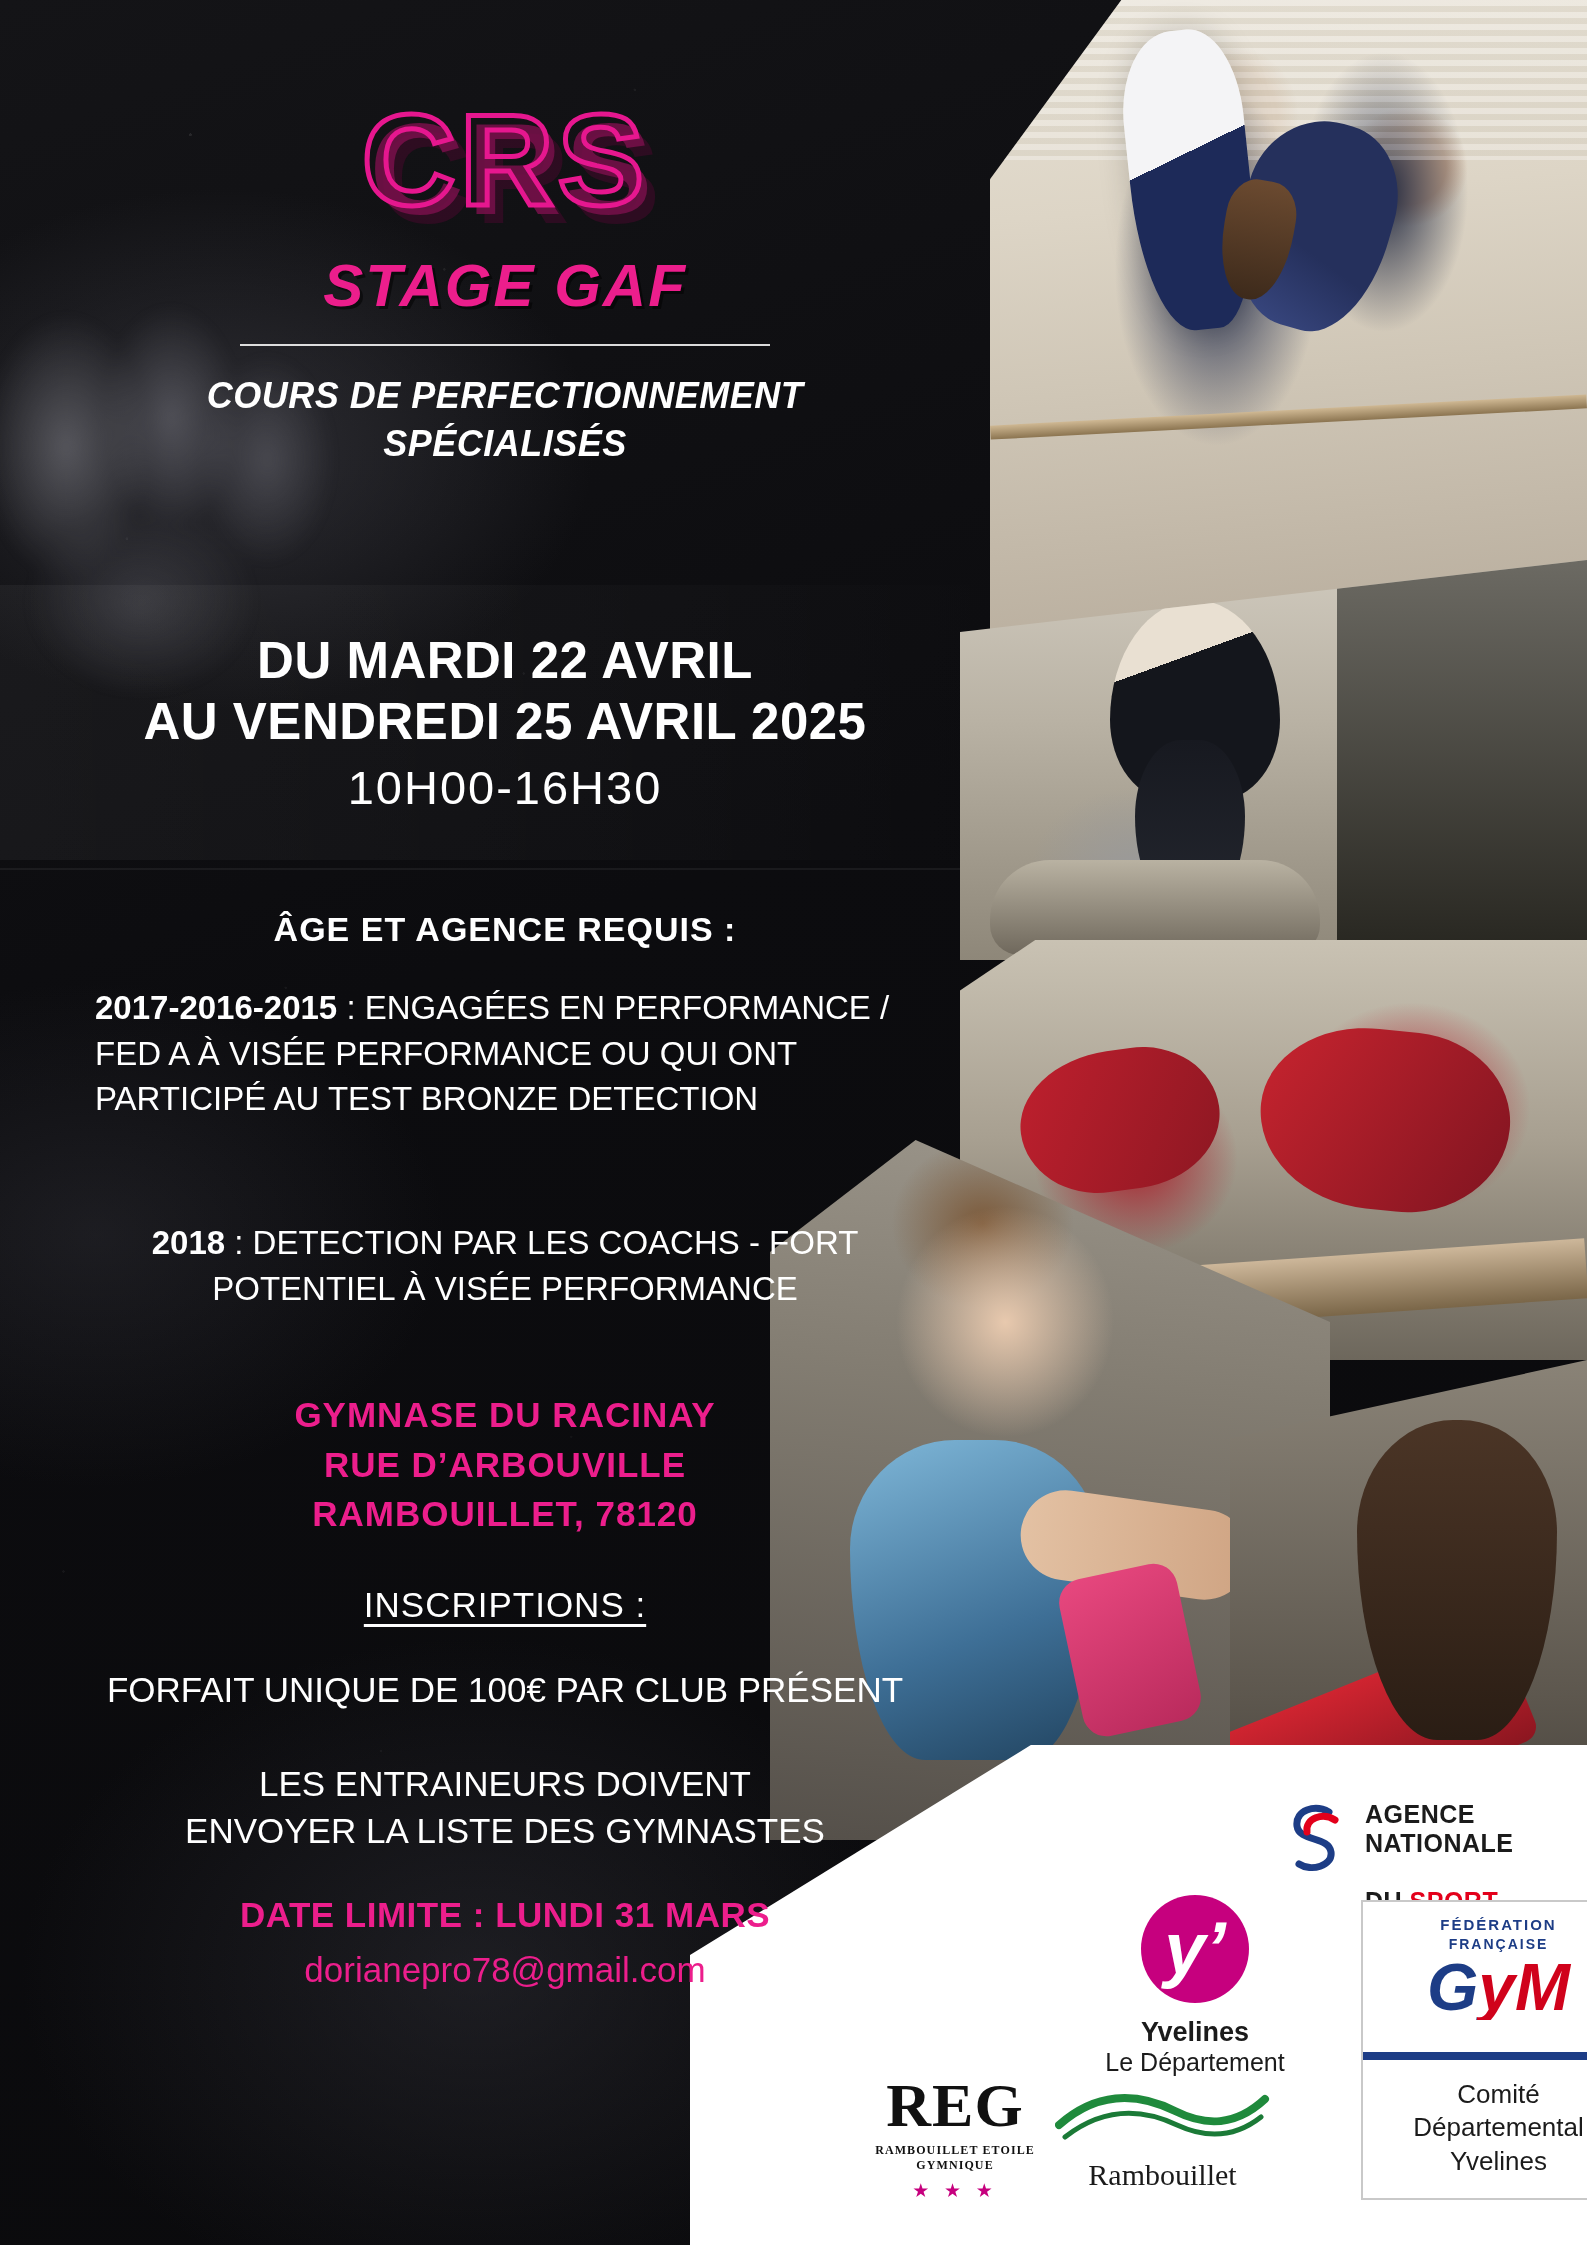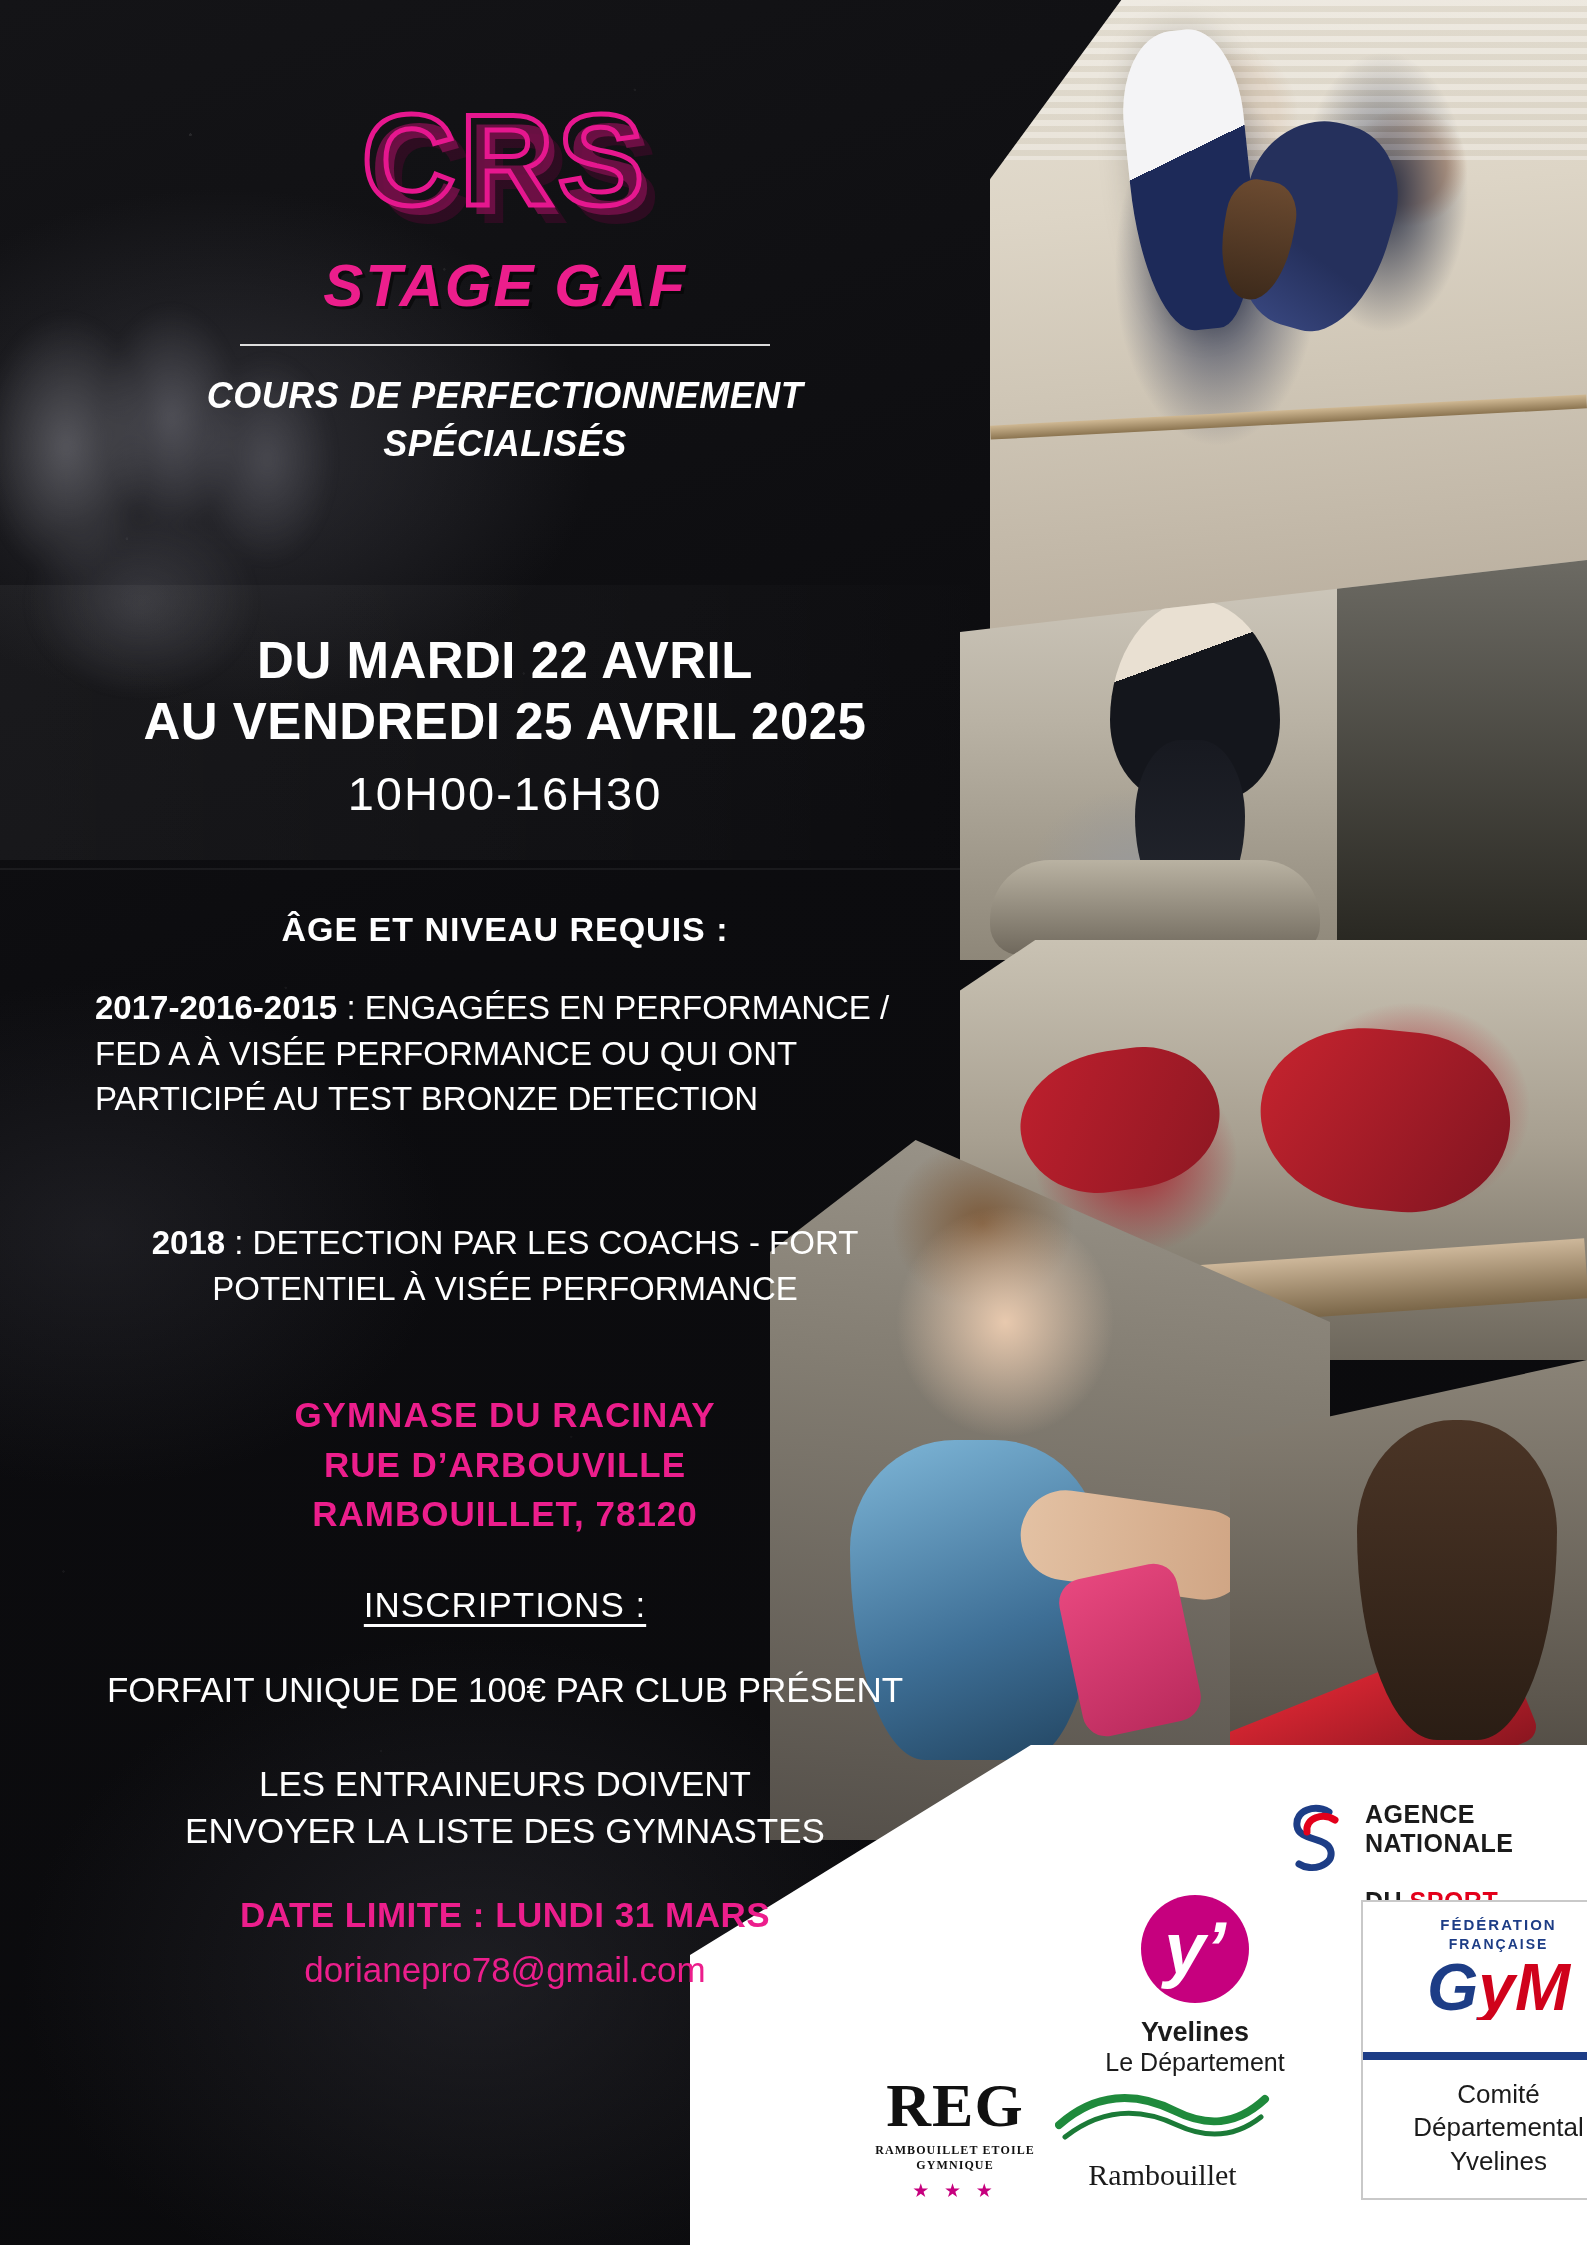--- a/index.html
+++ b/index.html
@@ -250,21 +250,21 @@
   }
 
   .dates {
     position: absolute; left: 0; top: 630px; width: 1010px; text-align: center;
     color: #fff;
   }
   .dates .l1, .dates .l2 {
     font-size: 51px; font-weight: 700; letter-spacing: .5px; line-height: 1.2;
   }
   .dates .l3 {
-    margin-top: 14px; font-size: 47px; font-weight: 400; letter-spacing: 2px;
+    margin-top: 8px; font-size: 47px; font-weight: 400; letter-spacing: 2px;
   }
 
   .block { position: absolute; left: 0; width: 1010px; color: #fff; }
 
   .age-title {
     top: 910px; text-align: center;
     font-size: 34px; font-weight: 700; letter-spacing: 1px;
   }
   .age-p1 {
     top: 985px; padding: 0 95px;
@@ -425,21 +425,21 @@
         <div>SPÉCIALISÉS</div>
       </div>
     </div>
 
     <div class="dates">
       <div class="l1">DU MARDI 22 AVRIL</div>
       <div class="l2">AU VENDREDI 25 AVRIL 2025</div>
       <div class="l3">10H00-16H30</div>
     </div>
 
-    <div class="block age-title">ÂGE ET NIVEAU REQUIS :</div>
+    <div class="block age-title">ÂGE ET AGENCE REQUIS :</div>
 
     <div class="block age-p1">
       <b>2017-2016-2015</b><span> : ENGAGÉES EN PERFORMANCE / FED A  À VISÉE PERFORMANCE OU QUI ONT PARTICIPÉ AU TEST BRONZE DETECTION</span>
     </div>
 
     <div class="block age-p2">
       <b>2018</b><span> : DETECTION PAR LES COACHS - FORT POTENTIEL À VISÉE PERFORMANCE</span>
     </div>
 
     <div class="block venue">

